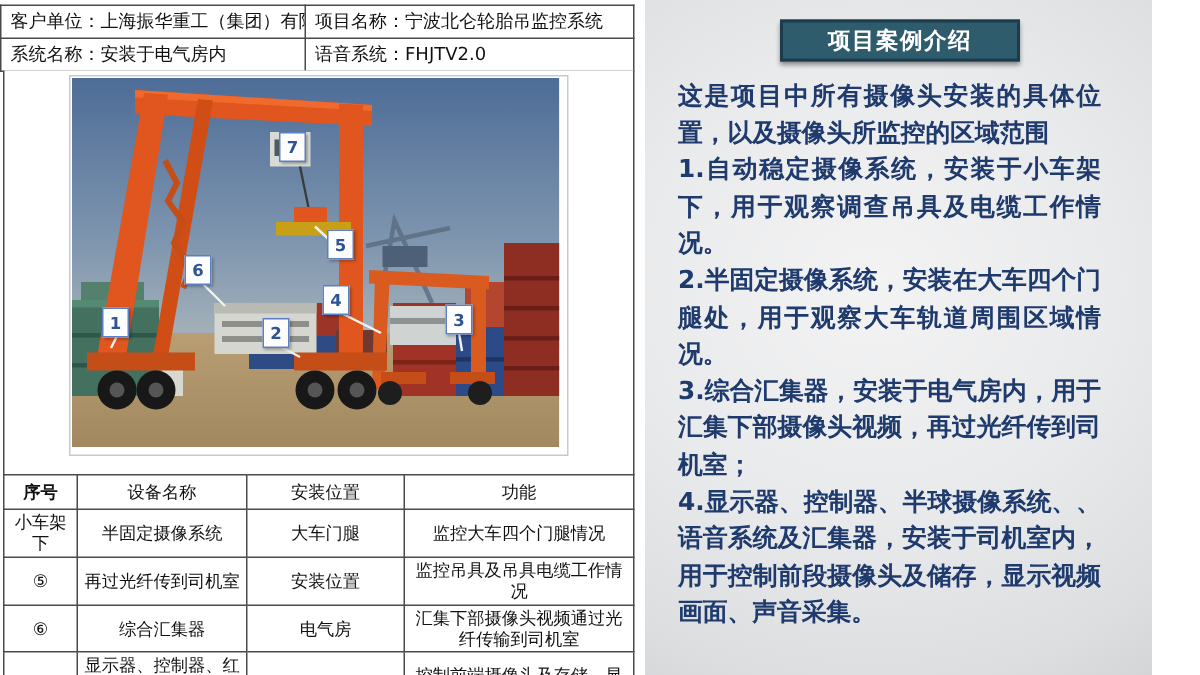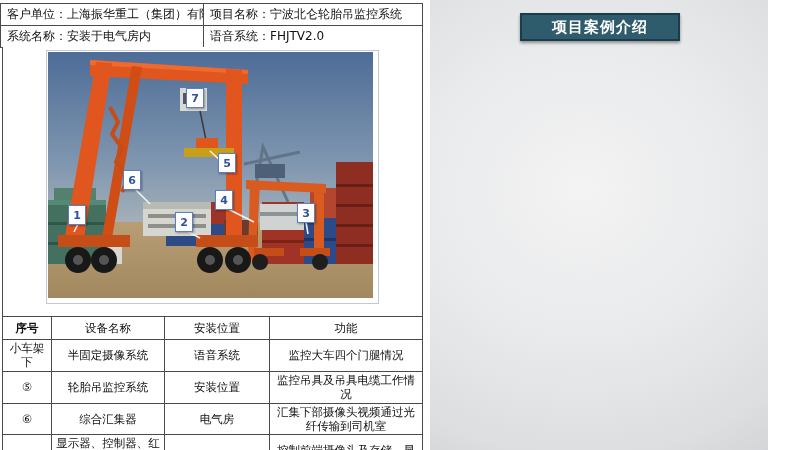--- a/index.html
+++ b/index.html
@@ -206,26 +206,26 @@
     <tbody>
         <tr>
       <th class="col-no">序号</th>
       <th class="col-dev">设备名称</th>
       <th class="col-pos">安装位置</th>
       <th>功能</th>
     </tr>
     <tr>
       <td>小车架下</td>
       <td>半固定摄像系统</td>
-      <td>语音系统</td>
+      <td>大车门腿</td>
       <td>监控大车四个门腿情况</td>
     </tr>
     <tr>
       <td>⑤</td>
-      <td>轮胎吊监控系统</td>
+      <td>再过光纤传到司机室</td>
       <td>安装位置</td>
       <td>监控吊具及吊具电缆工作情况</td>
     </tr>
     <tr>
       <td>⑥</td>
       <td>综合汇集器</td>
       <td>电气房</td>
       <td>汇集下部摄像头视频通过光纤传输到司机室</td>
     </tr>
     <tr>
@@ -235,13 +235,20 @@
       <td>控制前端摄像头及存储、显示视频画面、声音采集</td>
     </tr>
   </tbody>
     </table>
 </div>
 
 <div class="right-panel">
   <div class="title-box">
     <span>项目案例介绍</span>
   </div>
+  <div class="body-text">
+    <p>这是项目中所有摄像头安装的具体位置，以及摄像头所监控的区域范围</p>
+    <p>1.自动稳定摄像系统，安装于小车架下，用于观察调查吊具及电缆工作情况。</p>
+    <p>2.半固定摄像系统，安装在大车四个门腿处，用于观察大车轨道周围区域情况。</p>
+    <p>3.综合汇集器，安装于电气房内，用于汇集下部摄像头视频，再过光纤传到司机室；</p>
+    <p>4.显示器、控制器、半球摄像系统、、语音系统及汇集器，安装于司机室内，用于控制前段摄像头及储存，显示视频画面、声音采集。</p>
+  </div>
 </div>
 
 </body></html>

